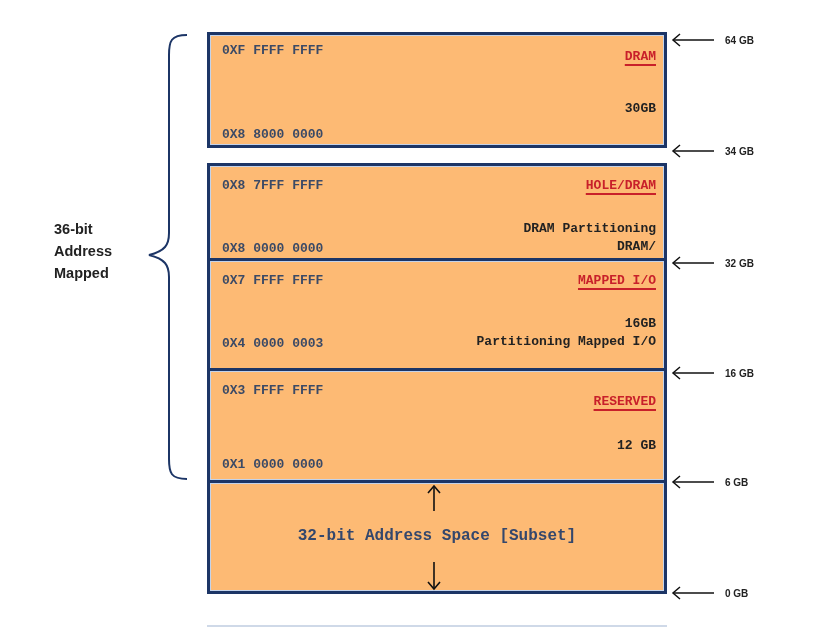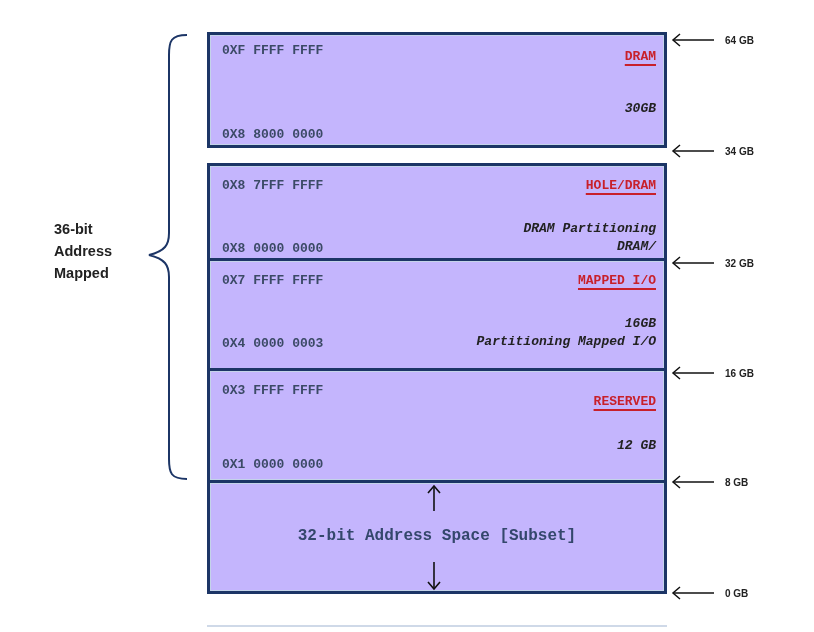--- a/index.html
+++ b/index.html
@@ -1,27 +1,27 @@
 <!DOCTYPE html>
 <html><head>
 <meta charset="utf-8">
 <style>
   html, body { margin: 0; padding: 0; background: #ffffff; }
   body { width: 814px; height: 632px; position: relative; overflow: hidden; font-family: "Liberation Sans", sans-serif; }
   .seg {
     position: absolute; left: 207px; width: 460px;
-    background: #c4b5fd;
+    background: #fdba74;
     border: 3px solid #1c3566;
     box-shadow: inset 0 0 0 1px #c4d3ea;
     box-sizing: border-box;
   }
   .mono { font-family: "Liberation Mono", monospace; font-weight: bold; font-size: 13px; position: absolute; white-space: nowrap; }
   .addr { color: #3b4a66; left: 12px; }
   .title { color: #c8202a; right: 8px; text-decoration: underline; text-decoration-thickness: 2px; text-underline-offset: 4px; }
-  .desc { color: #222222; right: 8px; text-align: right; line-height: 18px; font-style: italic; }
+  .desc { color: #222222; right: 8px; text-align: right; line-height: 18px; }
   .center-label { color: #34476c; font-size: 16px; left: 0; right: 0; text-align: center; }
   .marker { position: absolute; left: 671px; height: 16px; display: flex; align-items: center; }
   .marker svg { display: block; }
   .marker .lbl { margin-left: 10px; font-weight: bold; font-size: 10px; color: #222; font-family: "Liberation Sans", sans-serif; }
   .brace-label { position: absolute; left: 54px; top: 218px; font-weight: bold; font-size: 14.5px; line-height: 22px; color: #222; }
   .vert-arrow { position: absolute; left: 424px; width: 20px; }
   .cut-line { position: absolute; left: 207px; width: 460px; top: 625px; height: 2px; background: #cfd9e8; }
 </style>
 </head>
 <body>
@@ -112,21 +112,21 @@
       <line x1="2" y1="7" x2="43" y2="7" stroke="#111" stroke-width="1.5"></line>
       <path d="M9 1 L2 7 L9 13" fill="none" stroke="#111" stroke-width="1.5"></path>
     </svg>
   <span class="lbl">16 GB</span>
 </div>
 <div class="marker" style="top:474px;">
   <svg width="44" height="14" viewBox="0 0 44 14">
       <line x1="2" y1="7" x2="43" y2="7" stroke="#111" stroke-width="1.5"></line>
       <path d="M9 1 L2 7 L9 13" fill="none" stroke="#111" stroke-width="1.5"></path>
     </svg>
-  <span class="lbl">8 GB</span>
+  <span class="lbl">6 GB</span>
 </div>
 <div class="marker" style="top:585px;">
   <svg width="44" height="14" viewBox="0 0 44 14">
       <line x1="2" y1="7" x2="43" y2="7" stroke="#111" stroke-width="1.5"></line>
       <path d="M9 1 L2 7 L9 13" fill="none" stroke="#111" stroke-width="1.5"></path>
     </svg>
   <span class="lbl">0 GB</span>
 </div>
 
 <div class="cut-line"></div>

